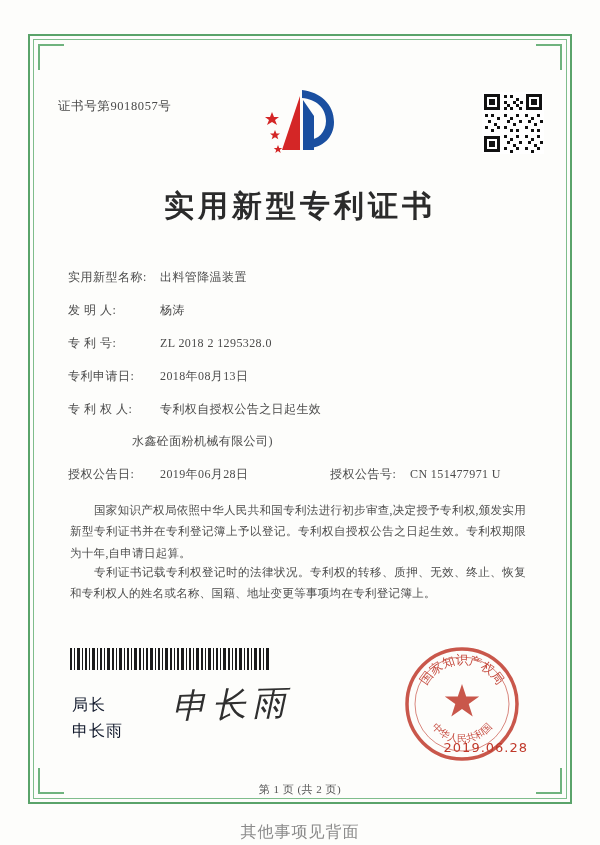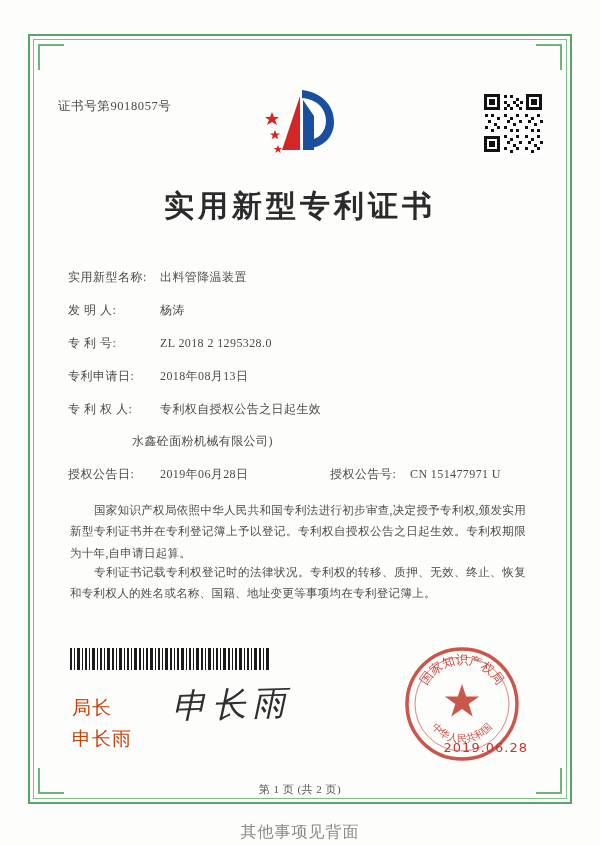--- a/index.html
+++ b/index.html
@@ -136,23 +136,23 @@
   .barcode {
     position: absolute;
     left: 70px; top: 648px;
     width: 200px; height: 22px;
   }
 
   
   .sig-label {
     position: absolute;
     left: 72px; top: 692px;
-    font-size: 19px;
+    font-size: 16px;
     line-height: 1.65;
-    color: #c2410c;
+    color: #0f172a;
     letter-spacing: 1px;
   }
   .sig-script {
     position: absolute;
     left: 172px; top: 682px;
     font-size: 34px;
     font-family: "DejaVu Serif", serif;
     color: #2f2f2f;
     font-style: italic;
     letter-spacing: 6px;

